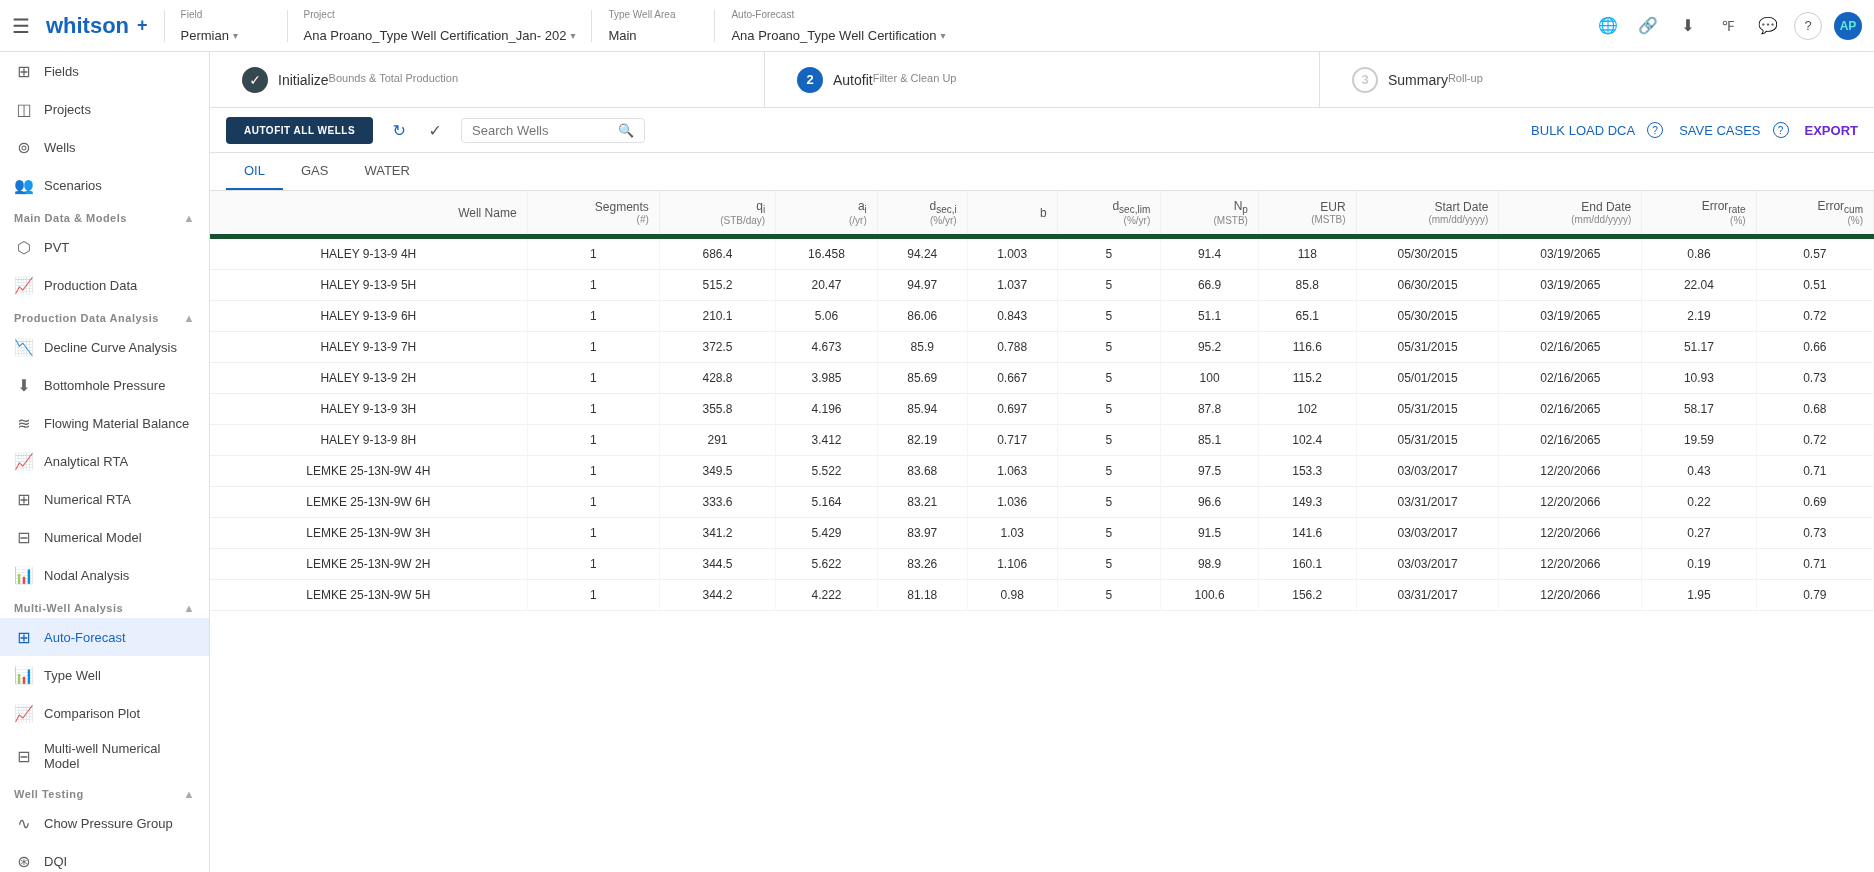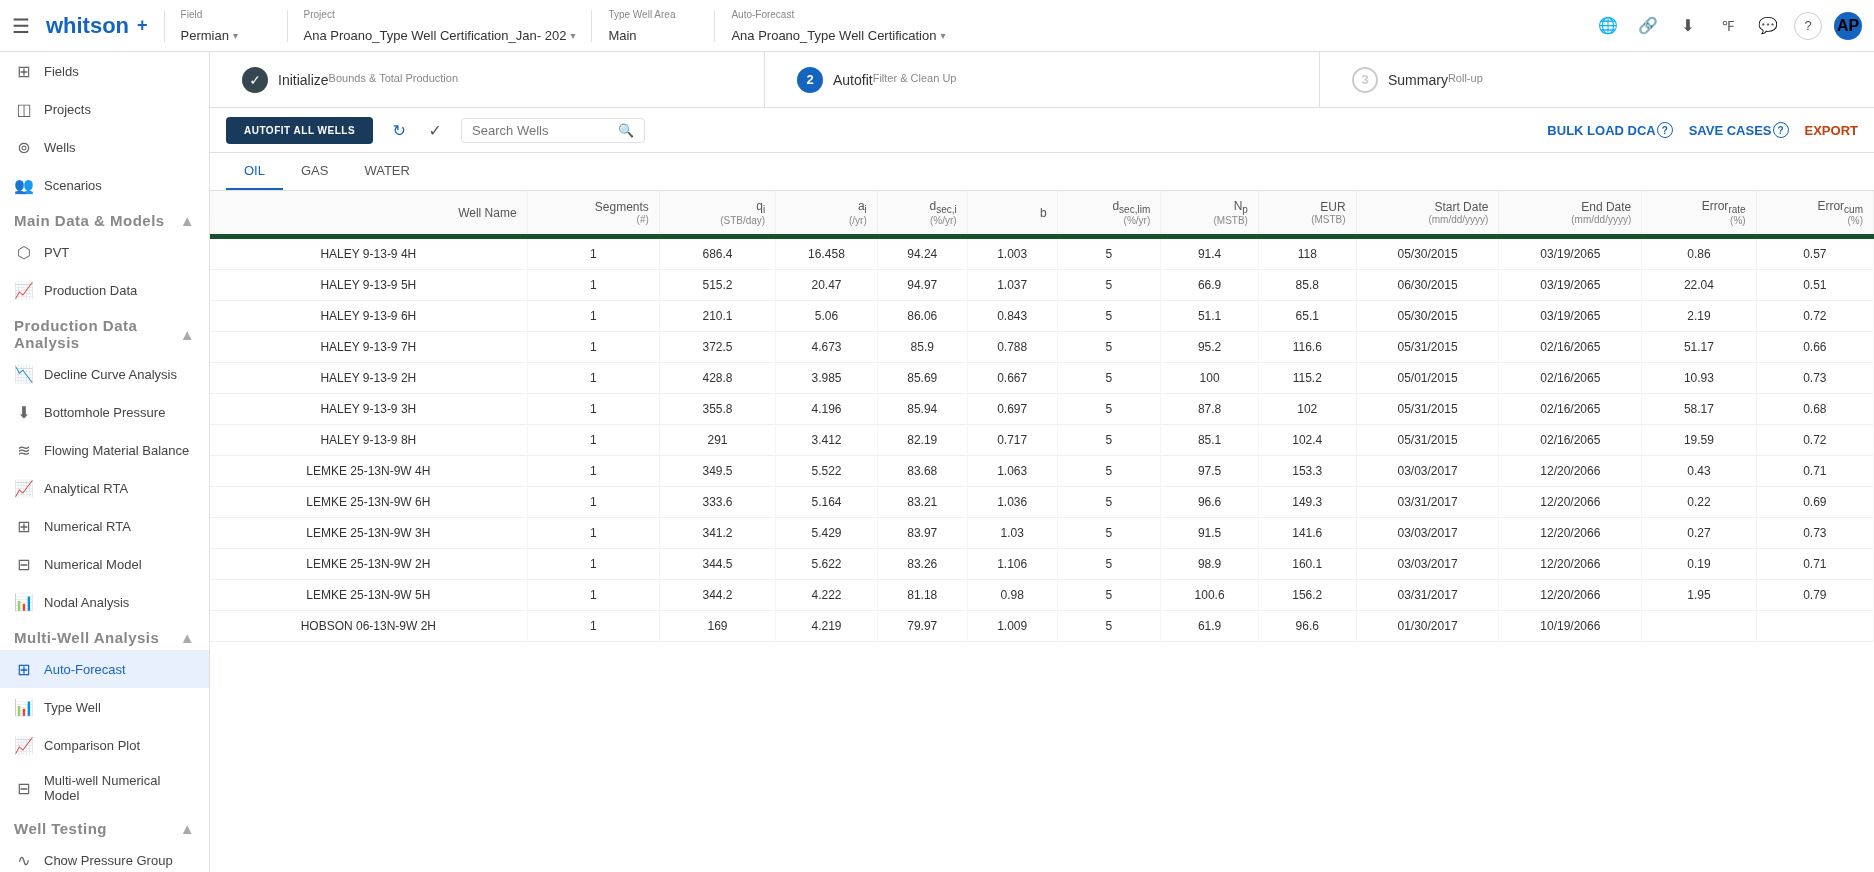--- a/index.html
+++ b/index.html
@@ -16,32 +16,32 @@
     .logo .plus { color: #1565c0; font-size: 18px; }
     .nav-field { display: flex; flex-direction: column; gap: 8px; min-width: 90px; }
     .nav-label { font-size: 10px; color: #888; }
     .nav-value { font-size: 13px; color: #333; display: flex; align-items: center; gap: 4px; cursor: pointer; }
     .nav-value .chevron { font-size: 10px; color: #888; }
     .nav-divider { width: 1px; height: 32px; background: #e0e0e0; }
     .nav-spacer { flex: 1; }
     .nav-icons { display: flex; gap: 12px; align-items: center; }
     .nav-icon { width: 28px; height: 28px; border-radius: 50%; display: flex; align-items: center; justify-content: center; cursor: pointer; color: #555; font-size: 16px; }
     .nav-icon.globe { color: #1565c0; }
-    .nav-icon.avatar { background: #1565c0; color: #000000; font-size: 16px; font-weight: bold; }
+    .nav-icon.avatar { background: #1565c0; color: #5eead4; font-size: 12px; font-weight: bold; }
 
     
     .main-layout { display: flex; flex: 1; overflow: hidden; }
 
     
     .sidebar { width: 210px; background: #fff; border-right: 1px solid #e0e0e0; display: flex; flex-direction: column; overflow-y: auto; flex-shrink: 0; }
     .sidebar-item { display: flex; align-items: center; gap: 10px; padding: 9px 14px; cursor: pointer; color: #444; font-size: 13px; }
     .sidebar-item.active { background: #e8f0fe; color: #1565c0; font-weight: 500; }
     .sidebar-item .icon { width: 20px; height: 20px; display: flex; align-items: center; justify-content: center; font-size: 16px; color: #666; flex-shrink: 0; }
     .sidebar-item.active .icon { color: #1565c0; }
-    .sidebar-section { padding: 8px 14px 4px; font-size: 15px; color: #888; font-weight: 600; letter-spacing: 0.5px; display: flex; justify-content: space-between; align-items: center; }
+    .sidebar-section { padding: 8px 14px 4px; font-size: 11px; color: #888; font-weight: 600; letter-spacing: 0.5px; display: flex; justify-content: space-between; align-items: center; }
     .sidebar-section .toggle { cursor: pointer; color: #aaa; }
 
     
     .content { flex: 1; display: flex; flex-direction: column; overflow: hidden; }
 
     
     .step-bar { background: #fff; border-bottom: 1px solid #e0e0e0; display: flex; align-items: stretch; height: 56px; flex-shrink: 0; }
     .step { display: flex; align-items: center; gap: 10px; padding: 0 32px; cursor: pointer; flex: 1; border-right: 1px solid #e0e0e0; }
     .step:last-child { border-right: none; }
     .step-num { width: 26px; height: 26px; border-radius: 50%; display: flex; align-items: center; justify-content: center; font-size: 13px; font-weight: bold; flex-shrink: 0; }
@@ -54,23 +54,23 @@
 
     
     .toolbar { background: #fff; border-bottom: 1px solid #e0e0e0; display: flex; align-items: center; padding: 8px 16px; gap: 12px; flex-shrink: 0; }
     .btn-autofit { background: #1a3a5c; color: #fff; font-weight: 600; font-size: 10px; padding: 8px 18px; border: none; border-radius: 4px; cursor: pointer; letter-spacing: 0.5px; }
     .toolbar-icons { display: flex; align-items: center; gap: 8px; }
     .toolbar-icon { width: 28px; height: 28px; display: flex; align-items: center; justify-content: center; cursor: pointer; color: #555; border-radius: 4px; font-size: 16px; }
     .search-box { display: flex; align-items: center; border: 1px solid #e0e0e0; border-radius: 4px; padding: 4px 10px; gap: 6px; background: #fff; }
     .search-box input { border: none; outline: none; font-size: 13px; color: #404040; width: 140px; }
     .toolbar-spacer { flex: 1; }
     .toolbar-right { display: flex; gap: 16px; align-items: center; }
-    .toolbar-link { color: #1565c0; font-size: 13px; cursor: pointer; display: flex; align-items: center; gap: 1px; font-weight: 700; }
+    .toolbar-link { color: #1565c0; font-size: 13px; cursor: pointer; display: flex; align-items: center; gap: 12px; font-weight: 400; }
     .toolbar-link .help { width: 16px; height: 16px; border-radius: 50%; border: 1px solid #1565c0; display: flex; align-items: center; justify-content: center; font-size: 10px; }
-    .btn-export { color: #c2410c; font-size: 13px; font-weight: 600; cursor: pointer; }
+    .btn-export { color: #6d28d9; font-size: 13px; font-weight: 600; cursor: pointer; }
 
     
     .tabs { display: flex; padding: 0 16px; background: #fff; border-bottom: 1px solid #e0e0e0; flex-shrink: 0; }
     .tab { padding: 10px 18px; cursor: pointer; font-size: 13px; color: #555; border-bottom: 2px solid transparent; }
     .tab.active { color: #1565c0; border-bottom-color: #1565c0; font-weight: 500; }
 
     
     .table-container { flex: 1; overflow: auto; background: #fff; }
     table { width: 100%; border-collapse: collapse; font-size: 12px; }
     thead th { background: #fafafa; border-bottom: 5px solid #14532d; border-right: 1px solid #f0f0f0; padding: 8px 10px; text-align: right; font-weight: 500; color: #555; white-space: nowrap; position: sticky; top: 0; z-index: 1; }
@@ -486,32 +486,17 @@
               <td>81.18</td>
               <td>0.98</td>
               <td>5</td>
               <td>100.6</td>
               <td>156.2</td>
               <td>03/31/2017</td>
               <td>12/20/2066</td>
               <td>1.95</td>
               <td>0.79</td>
             </tr>
-            <tr>
-              <td>HOBSON 06-13N-9W 2H</td>
-              <td>1</td>
-              <td>169</td>
-              <td>4.219</td>
-              <td>79.97</td>
-              <td>1.009</td>
-              <td>5</td>
-              <td>61.9</td>
-              <td>96.6</td>
-              <td>01/30/2017</td>
-              <td>10/19/2066</td>
-              <td></td>
-              <td></td>
-            </tr>
           </tbody>
       </table>
     </div>
   </div>
 </div>
 
 </body></html>

